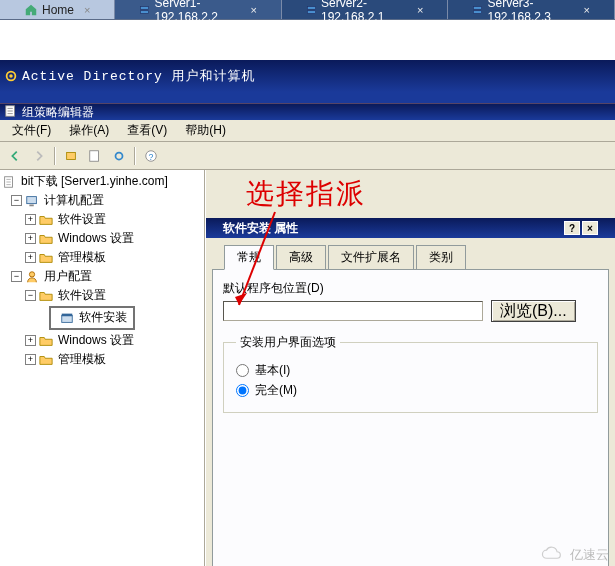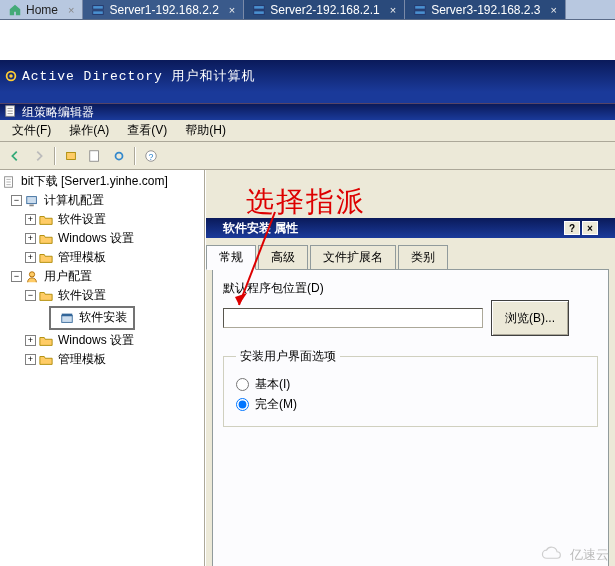--- a/index.html
+++ b/index.html
@@ -1,20 +1,20 @@
 <!DOCTYPE html>
 <html><head>
 <meta charset="utf-8">
 <style>
   * { box-sizing: border-box; font-family: "Microsoft YaHei", SimSun, Tahoma, sans-serif; }
   body { margin: 0; width: 615px; height: 566px; background: #fff; overflow: hidden; font-size: 12px; }
 
   
   .top-tabs { display: flex; height: 20px; background: #b8c8e0; border-bottom: 1px solid #5a6b88; }
-  .top-tab { display: flex; align-items: center; gap: 4px; padding: 0 8px; border-right: 1px solid #7a8aa8; color: #222; cursor: pointer; }
+  .top-tab { display: flex; align-items: center; gap: 4px; padding: 0 24px; border-right: 1px solid #7a8aa8; color: #222; cursor: pointer; }
   .top-tab.active { background: #3a5a8b; color: #fff; }
   .top-tab.active2 { background: #2a4a7b; color: #fff; }
   .tab-close { margin-left: 6px; font-size: 11px; color: #888; }
   .tab-close.white { color: #eee; }
 
   .icon-home, .icon-server { width: 14px; height: 14px; display: inline-block; }
   .icon-home svg, .icon-server svg { width: 100%; height: 100%; }
 
   
   .ad-title { height: 20px; background: linear-gradient(#0a1a5a, #1a3a9a); color: #fff; display: flex; align-items: center; gap: 4px; padding: 16px 4px; font-size: 13px; margin-top: 40px; }
@@ -41,38 +41,38 @@
   .tree-label { padding: 0 2px; }
   .tree-selected { border: 2px solid #737373; padding: 1px 4px 2px 9px; }
 
   
   .dialog-panel { flex: 1; background: #888; position: relative; }
   .dialog { position: absolute; left: 0; top: 0; right: 0; bottom: 0; background: #ece9d8; border-left: 1px solid #fff; }
   .dialog-title { height: 20px; background: linear-gradient(#0a1a5a, #1a3a9a); color: #fff; display: flex; align-items: center; padding: 0 17px; justify-content: space-between; font-weight: bold; font-size: 12px; margin-top: 48px; }
   .dialog-title-btns { display: flex; gap: 2px; }
   .title-btn { width: 16px; height: 14px; background: #ece9d8; border: 1px solid #fff; font-size: 10px; display: flex; align-items: center; justify-content: center; color: #000; cursor: pointer; }
 
-  .tab-strip { display: flex; padding: 6px 6px 0 0; }
+  .tab-strip { display: flex; padding: 6px 6px 0 18px; }
   .tab { padding: 3px 12px; border: 1px solid #919b9c; border-bottom: none; background: #ece9d8; margin-right: 2px; cursor: pointer; position: relative; top: 1px; }
   .tab.active { background: #fcfcfe; z-index: 2; border-bottom: 1px solid #fcfcfe; }
 
   .dialog-body { margin: 0 6px 6px 6px; padding: 10px; background: #fcfcfe; border: 1px solid #919b9c; height: 416px; position: relative; }
 
   .field-label { display: block; margin-bottom: 3px; }
   .text-input { width: 260px; height: 20px; border: 1px inset #aca899; background: #fff; padding: 0 3px; font-size: 12px; }
-  .btn { min-width: 78px; height: 36px; background: #ece9d8; border: 1px solid #404040; box-shadow: inset 1px 1px #fff, inset -1px -1px #aca899; cursor: pointer; font-size: 12px; padding: 0 8px; }
+  .btn { min-width: 78px; height: 22px; background: #ece9d8; border: 1px solid #404040; box-shadow: inset 1px 1px #fff, inset -1px -1px #aca899; cursor: pointer; font-size: 16px; padding: 0 8px; }
 
   fieldset { border: 1px solid #d0d0bf; margin: 12px 0 8px 0; padding: 8px 12px 10px 12px; }
   legend { padding: 0 4px; }
   .radio-row { display: flex; align-items: center; gap: 6px; margin: 3px 0; }
   .radio-row input { margin: 0; }
   .radio-highlight { border: 2px solid #c00; padding: 2px 20px 2px 2px; display: inline-flex; align-items: center; gap: 6px; }
 
   
-  .annotation-text { position: absolute; left: 246px; top: 183px; color: #d00; font-family: Liberation Serif, serif; font-size: 28px; pointer-events: none; z-index: 50; letter-spacing: 2px; }
+  .annotation-text { position: absolute; left: 246px; top: 175px; color: #d00; font-family: Liberation Serif, serif; font-size: 28px; pointer-events: none; z-index: 50; letter-spacing: 2px; }
   .annotation-arrow { position: absolute; left: 227px; top: 207px; width: 60px; height: 110px; pointer-events: none; z-index: 50; }
 
   
   .watermark { position: absolute; right: 6px; bottom: 2px; display: flex; align-items: center; gap: 4px; color: #bbb; font-size: 13px; z-index: 60; }
   .watermark svg { width: 26px; height: 18px; opacity: .7; }
 
   .folder-icon svg, .computer-icon svg, .user-icon svg, .scroll-icon svg, .pkg-icon svg { width:14px; height:14px; display:block; }
 </style>
 </head>
 <body>

